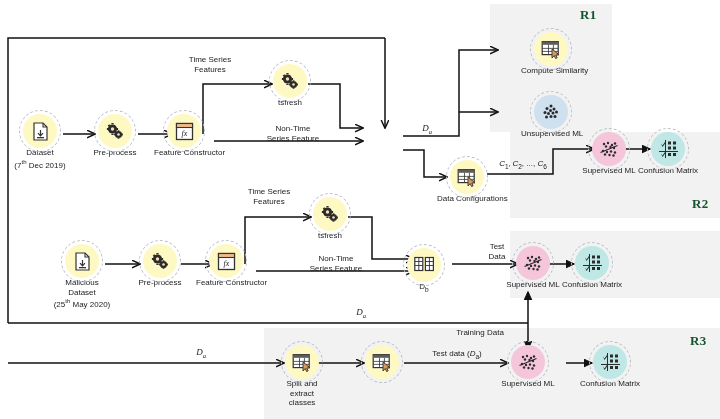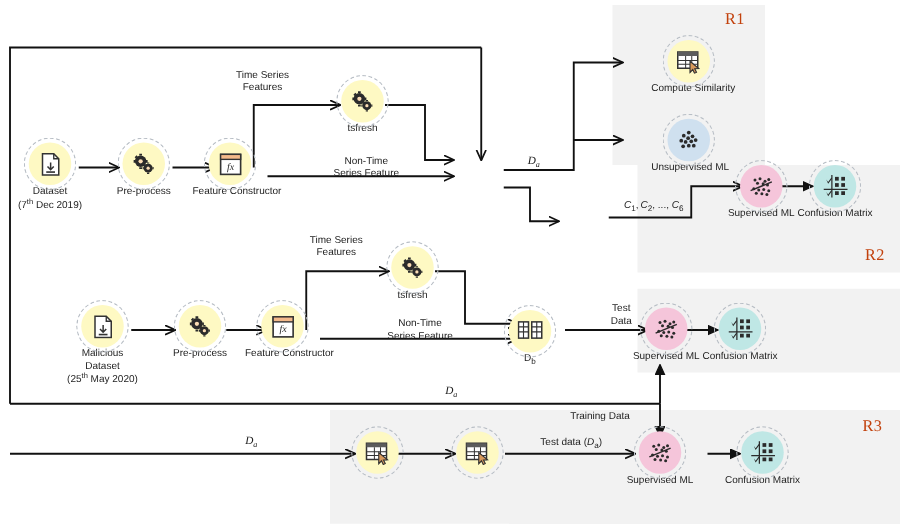--- a/index.html
+++ b/index.html
@@ -1,22 +1,22 @@
 <!DOCTYPE html>
 <html><head>
 <meta charset="utf-8">
 <style>
   html,body{margin:0;padding:0;background:#ffffff;}
   body{width:720px;height:419px;position:relative;overflow:hidden;
        font-family:"Liberation Sans",sans-serif;color:#1a1a1a;}
   #stage{position:absolute;left:0;top:0;width:720px;height:419px;}
 
   .panel{position:absolute;background:#f2f2f2;}
-  .rlabel{position:absolute;color:#c2410c;font-family:"Liberation Serif",serif;
-          font-size:13px;font-weight:400;letter-spacing:.3px;}
+  .rlabel{position:absolute;color:#14532d;font-family:"Liberation Serif",serif;
+          font-size:13px;font-weight:700;letter-spacing:.3px;}
 
   .node{position:absolute;width:60px;text-align:center;}
   .disc{position:relative;width:34px;height:34px;margin:0 auto;border-radius:50%;
         display:flex;align-items:center;justify-content:center;box-sizing:border-box;}
   .disc::before{content:"";position:absolute;left:-4px;top:-4px;right:-4px;bottom:-4px;
         border-radius:50%;border:1.3px dashed #b9bfc6;}
   .c-orange{background:#fef9c3;}
   .c-blue{background:#cfe0ef;}
   .c-pink{background:#f5c5da;}
   .c-teal{background:#bfe7e5;}
@@ -194,20 +194,31 @@
             <circle cx="16.5" cy="10" r="1.5"></circle>
             <circle cx="6.5" cy="15" r="1.5"></circle>
           <circle cx="11" cy="14.5" r="1.5"></circle>
             <circle cx="15" cy="14.5" r="1.5"></circle>
         </g>
       </svg>
     </div>
     <div class="nlabel">Unsupervised ML</div>
   </div>
 
+  <div class="node" style="left:437px;top:160px;">
+    <div class="disc c-orange">
+      <svg width="21" height="19" viewBox="0 0 21 19">
+        <rect x="1.2" y="1.6" width="16" height="13" fill="#fff" stroke="#333" stroke-width="1.2"></rect>
+        <rect x="1.2" y="1.6" width="16" height="3.2" fill="#5c5c5c"></rect>
+        <path d="M1.2,8.4 H17.2 M1.2,11.4 H17.2 M7.5,4.8 V14.6 M12.4,4.8 V14.6" stroke="#333" stroke-width="0.8"></path>
+        <path d="M11,9 L11,18 L13.2,15.6 L14.6,18.6 L16.2,17.8 L14.8,15 L18,14.8 Z" fill="#d99a5c" stroke="#333" stroke-width="0.9"></path>
+      </svg>
+    </div>
+    <div class="nlabel">Data Configurations</div>
+  </div>
 
   <div class="node" style="left:579px;top:132px;">
     <div class="disc c-pink">
       <svg width="22" height="20" viewBox="0 0 22 20">
         <g fill="#2b2b2b">
           <circle cx="6" cy="5" r="1.2"></circle>
             <circle cx="10" cy="4" r="1.2"></circle>
             <circle cx="14" cy="6" r="1.2"></circle>
           <circle cx="17" cy="4.5" r="1.2"></circle>
             <circle cx="8" cy="7.5" r="1.2"></circle>
@@ -367,20 +378,21 @@
 
   <div class="node" style="left:272px;top:345px;">
     <div class="disc c-orange">
       <svg width="21" height="19" viewBox="0 0 21 19">
         <rect x="1.2" y="1.6" width="16" height="13" fill="#fff" stroke="#333" stroke-width="1.2"></rect>
         <rect x="1.2" y="1.6" width="16" height="3.2" fill="#5c5c5c"></rect>
         <path d="M1.2,8.4 H17.2 M1.2,11.4 H17.2 M7.5,4.8 V14.6 M12.4,4.8 V14.6" stroke="#333" stroke-width="0.8"></path>
         <path d="M11,9 L11,18 L13.2,15.6 L14.6,18.6 L16.2,17.8 L14.8,15 L18,14.8 Z" fill="#d99a5c" stroke="#333" stroke-width="0.9"></path>
       </svg>
     </div>
+    <div class="nlabel">Split and<br>extract<br>classes</div>
   </div>
 
   <div class="node" style="left:352px;top:345px;">
     <div class="disc c-orange">
       <svg width="21" height="19" viewBox="0 0 21 19">
         <rect x="1.2" y="1.6" width="16" height="13" fill="#fff" stroke="#333" stroke-width="1.2"></rect>
         <rect x="1.2" y="1.6" width="16" height="3.2" fill="#5c5c5c"></rect>
         <path d="M1.2,8.4 H17.2 M1.2,11.4 H17.2 M7.5,4.8 V14.6 M12.4,4.8 V14.6" stroke="#333" stroke-width="0.8"></path>
         <path d="M11,9 L11,18 L13.2,15.6 L14.6,18.6 L16.2,17.8 L14.8,15 L18,14.8 Z" fill="#d99a5c" stroke="#333" stroke-width="0.9"></path>
       </svg>

